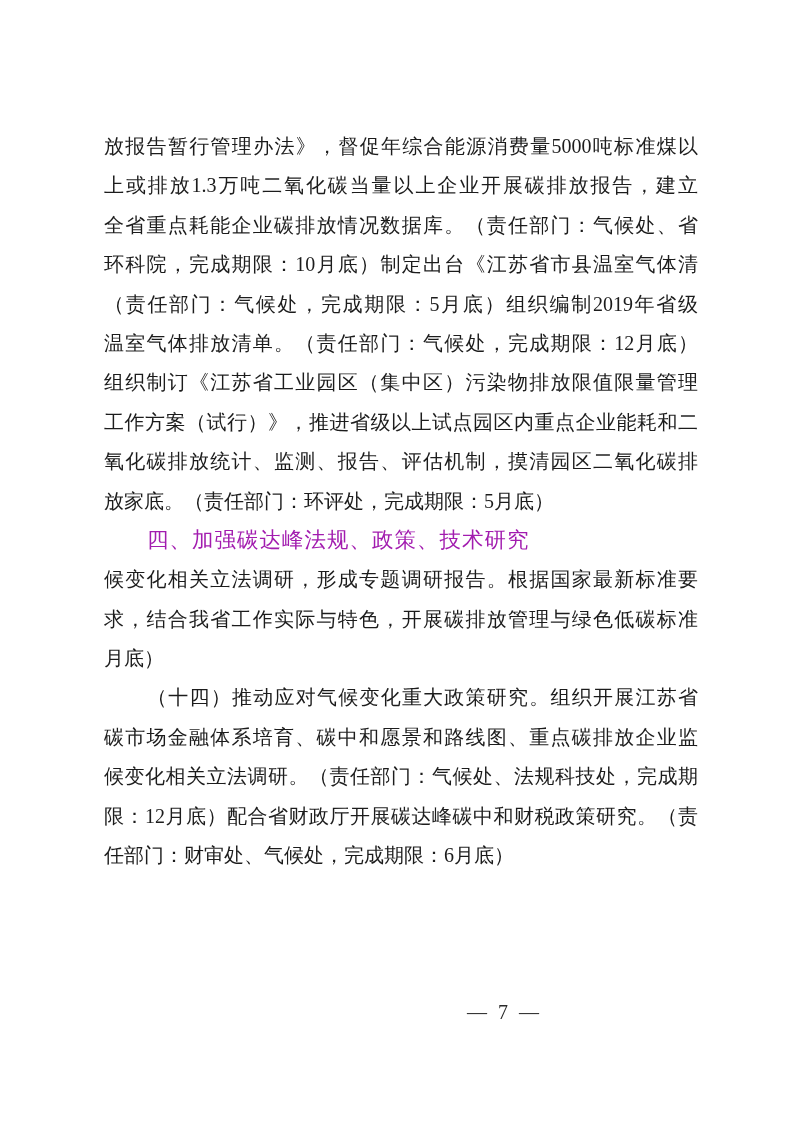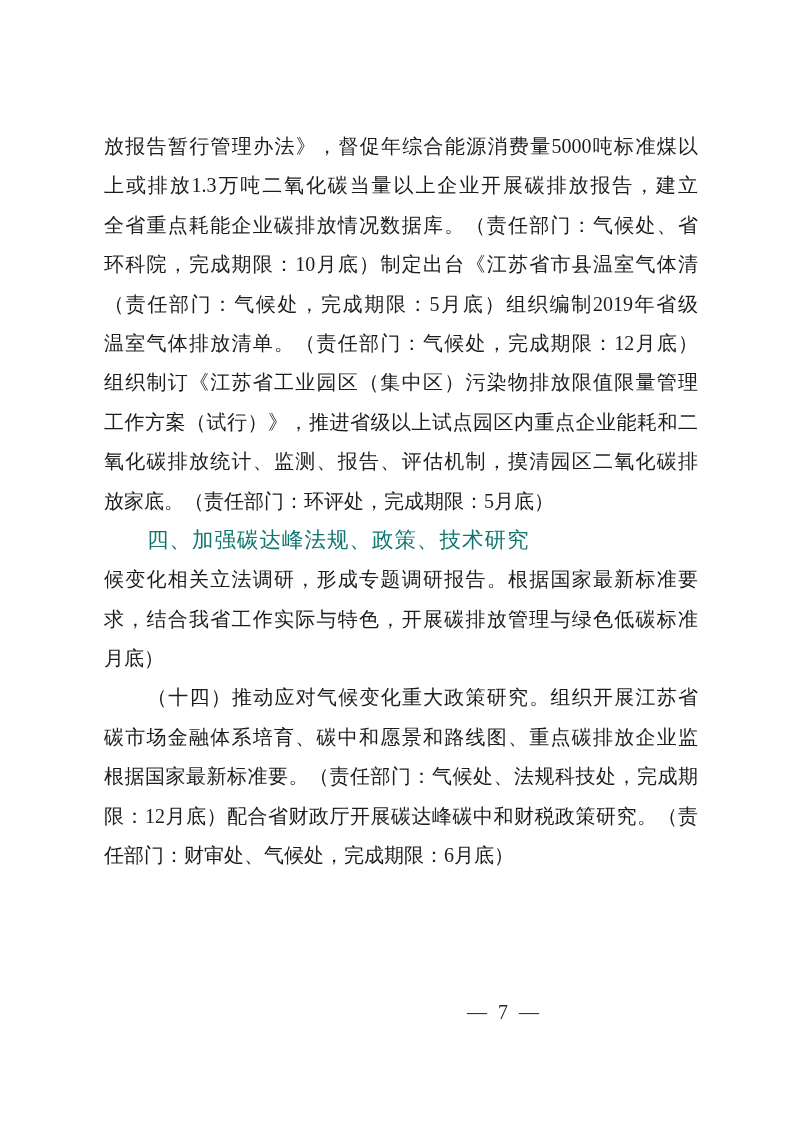--- a/index.html
+++ b/index.html
@@ -46,21 +46,21 @@
     padding-left: 43px;
   }
   .line .b {
     font-weight: 400;
   }
   .line.heading {
     font-family: "Liberation Sans", "DejaVu Sans", sans-serif;
     font-weight: 700;
     font-size: 21.5px;
     letter-spacing: 1px;
-    color: #0f766e;
+    color: #a21caf;
   }
   .page-number {
     position: absolute;
     top: 1001px;
     right: 118px;
     font-size: 20px;
     letter-spacing: 3px;
     color: #2a2a2a;
     font-family: "Liberation Serif", "DejaVu Serif", serif;
   }
@@ -79,18 +79,18 @@
       <div class="line fill"><span>组织制订《江苏省工业园区（集中区）污染物排放限值限量管理</span></div>
       <div class="line fill"><span>工作方案（试行）》，推进省级以上试点园区内重点企业能耗和二</span></div>
       <div class="line fill"><span>氧化碳排放统计、监测、报告、评估机制，摸清园区二氧化碳排</span></div>
       <div class="line"><span>放家底。</span><span class="b">（责任部门：环评处，完成期限：5月底）</span></div>
       <div class="line heading indent"><span class="b">四、加强碳达峰法规、政策、技术研究</span></div>
       <div class="line fill"><span>候变化相关立法调研，形成专题调研报告。根据国家最新标准要</span></div>
       <div class="line fill"><span>求，结合我省工作实际与特色，开展碳排放管理与绿色低碳标准</span></div>
       <div class="line"><span class="b">月底）</span></div>
       <div class="line indent fill"><span class="b">（十四）推动应对气候变化重大政策研究。</span><span>组织开展江苏省</span></div>
       <div class="line fill"><span>碳市场金融体系培育、碳中和愿景和路线图、重点碳排放企业监</span></div>
-      <div class="line fill"><span>根据国家最新标准要。</span><span class="b">（责任部门：气候处、法规科技处，完成期</span></div>
+      <div class="line fill"><span>候变化相关立法调研。</span><span class="b">（责任部门：气候处、法规科技处，完成期</span></div>
       <div class="line fill"><span class="b">限：12月底）</span><span>配合省财政厅开展碳达峰碳中和财税政策研究。</span><span class="b">（责</span></div>
       <div class="line"><span class="b">任部门：财审处、气候处，完成期限：6月底）</span></div>
     </div>
   <div class="page-number">— 7 —</div>
 </div>
 
 </body></html>

